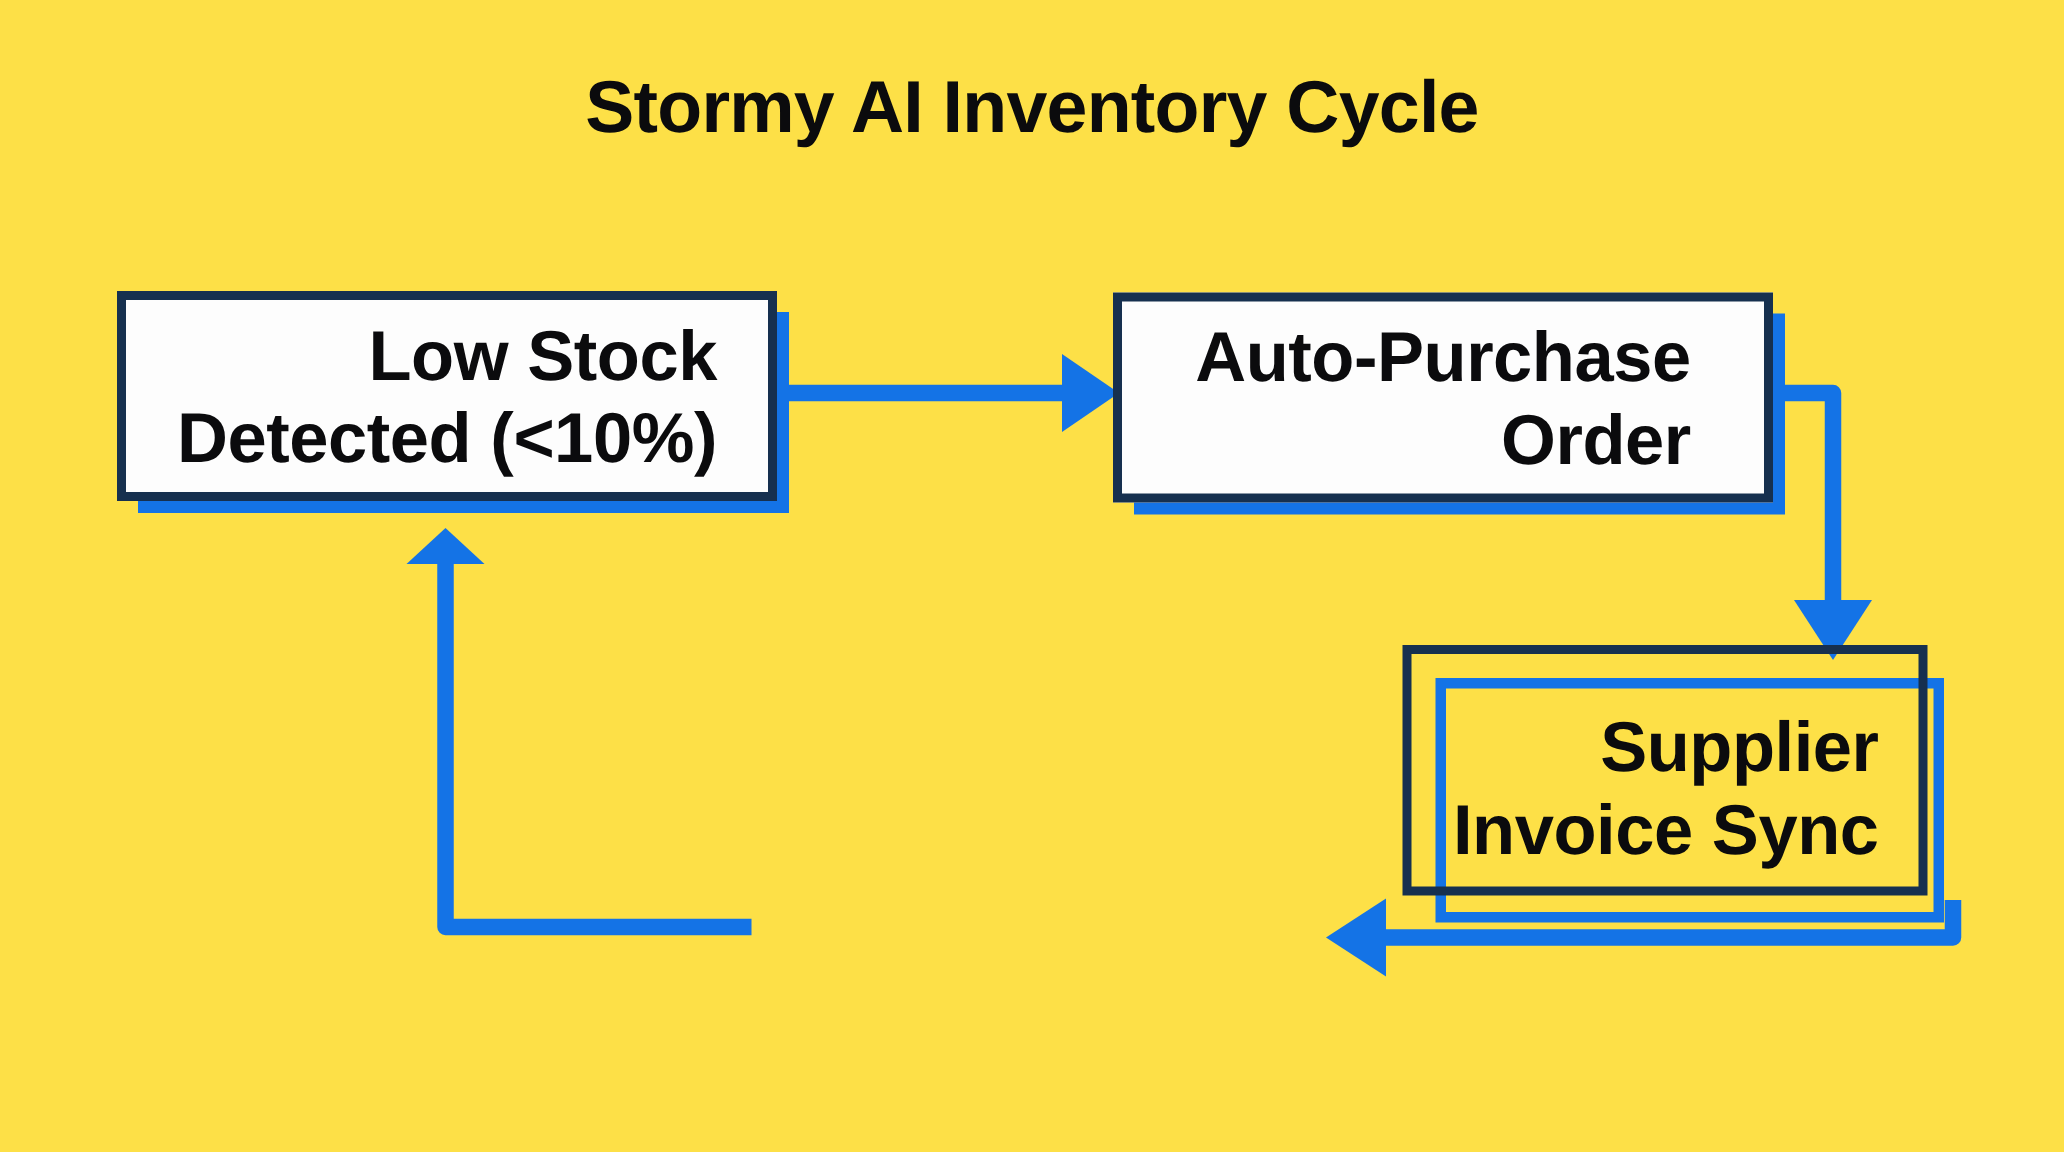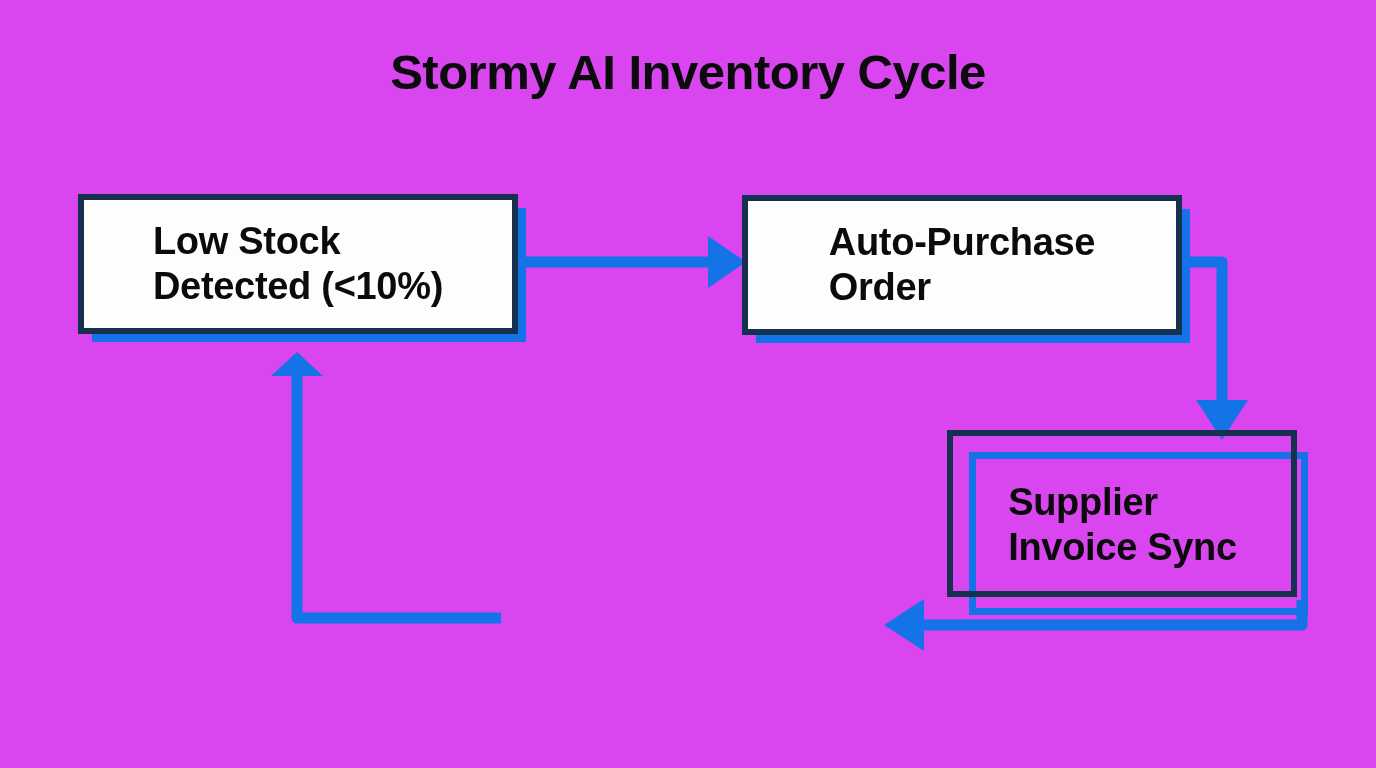--- a/index.html
+++ b/index.html
@@ -8,21 +8,21 @@
     padding: 0;
     background: #ffffff;
   }
   body {
     font-family: "Liberation Sans", "DejaVu Sans", sans-serif;
   }
   #canvas {
     position: relative;
     width: 1376px;
     height: 768px;
-    background: #d946ef;
+    background: #fde047;
     overflow: hidden;
   }
 
   
   #diagram-title {
     position: absolute;
     left: 0;
     top: 46px;
     width: 1376px;
     text-align: center;
@@ -42,22 +42,22 @@
     width: 1376px;
     height: 768px;
   }
 
   
   .node-label {
     position: absolute;
     display: flex;
     align-items: center;
     justify-content: center;
-    text-align: left;
-    font-size: 38px;
+    text-align: right;
+    font-size: 47px;
     font-weight: 700;
     line-height: 1.18;
     color: #0b0b0d;
     letter-spacing: -0.3px;
     white-space: pre-line;
     font-family: "Liberation Sans", "DejaVu Sans", sans-serif;
     pointer-events: none;
   }
 
   
@@ -78,21 +78,21 @@
     position: absolute; left: 14px; top: 14px; width: 434px; height: 134px;
     background: #1473e6;
   }
   #node-auto-purchase .frame {
     position: absolute; left: 0; top: 0; width: 428px; height: 128px;
     background: #fdfdfd; border: 6px solid #16304f; box-sizing: content-box;
   }
   #node-auto-purchase .node-label { left: 0; top: 0; width: 440px; height: 140px; }
 
   
-  #node-supplier-invoice { position: absolute; left: 935px; top: 430px; width: 372px; height: 195px; margin-left: 12px; }
+  #node-supplier-invoice { position: absolute; left: 935px; top: 430px; width: 372px; height: 195px; }
   #node-supplier-invoice .blue-rect {
     position: absolute; left: 22px; top: 22px; width: 339px; height: 163px;
     border: 7px solid #1473e6; box-sizing: border-box; background: transparent;
   }
   #node-supplier-invoice .frame {
     position: absolute; left: 0; top: 0; width: 350px; height: 167px;
     background: transparent; border: 6px solid #16304f; box-sizing: border-box;
   }
   #node-supplier-invoice .node-label { left: -12px; top: 30px; width: 375px; height: 130px; }
 

